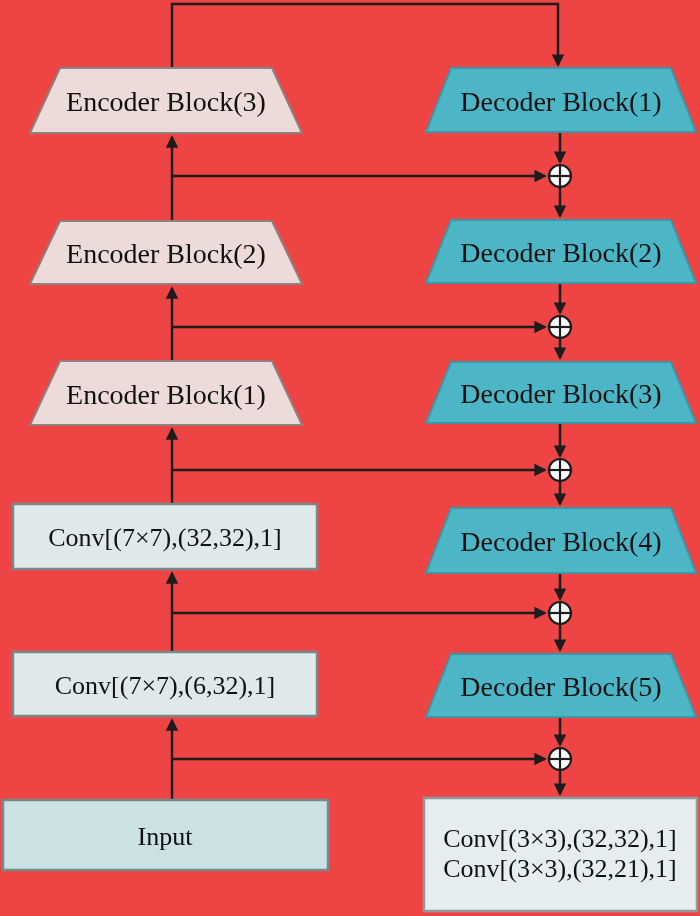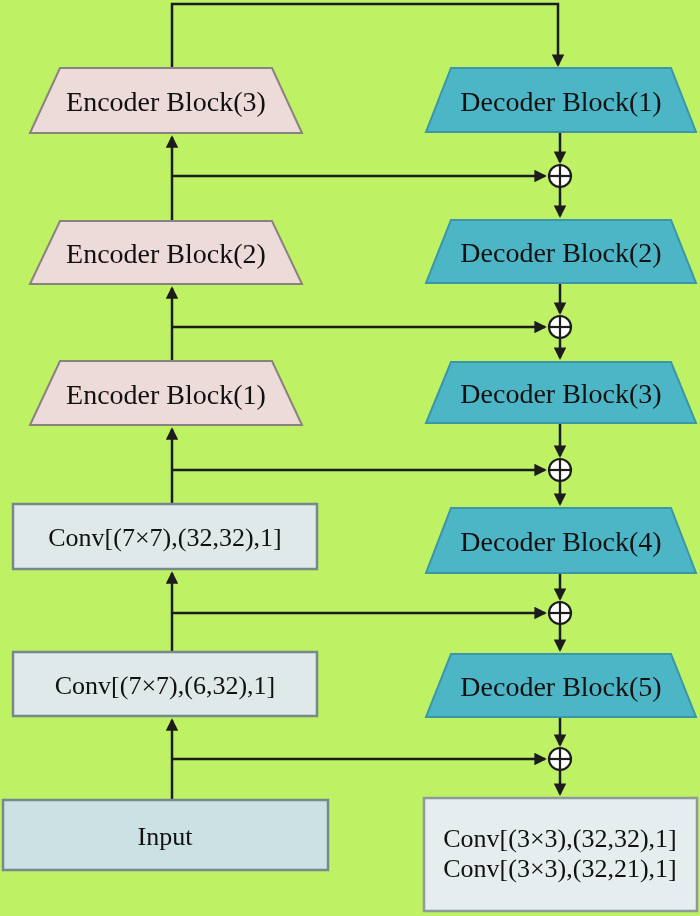--- a/index.html
+++ b/index.html
@@ -4,21 +4,21 @@
 <style>
   html, body {
     margin: 0;
     padding: 0;
     background: #ffffff;
   }
   .canvas {
     position: relative;
     width: 700px;
     height: 916px;
-    background: #bef264;
+    background: #ef4444;
     overflow: hidden;
   }
   svg {
     display: block;
   }
   text {
     font-family: "Liberation Serif", "DejaVu Serif", serif;
     fill: var(--text-color, #111111);
   }
   .block-label { font-size: 28px; }

